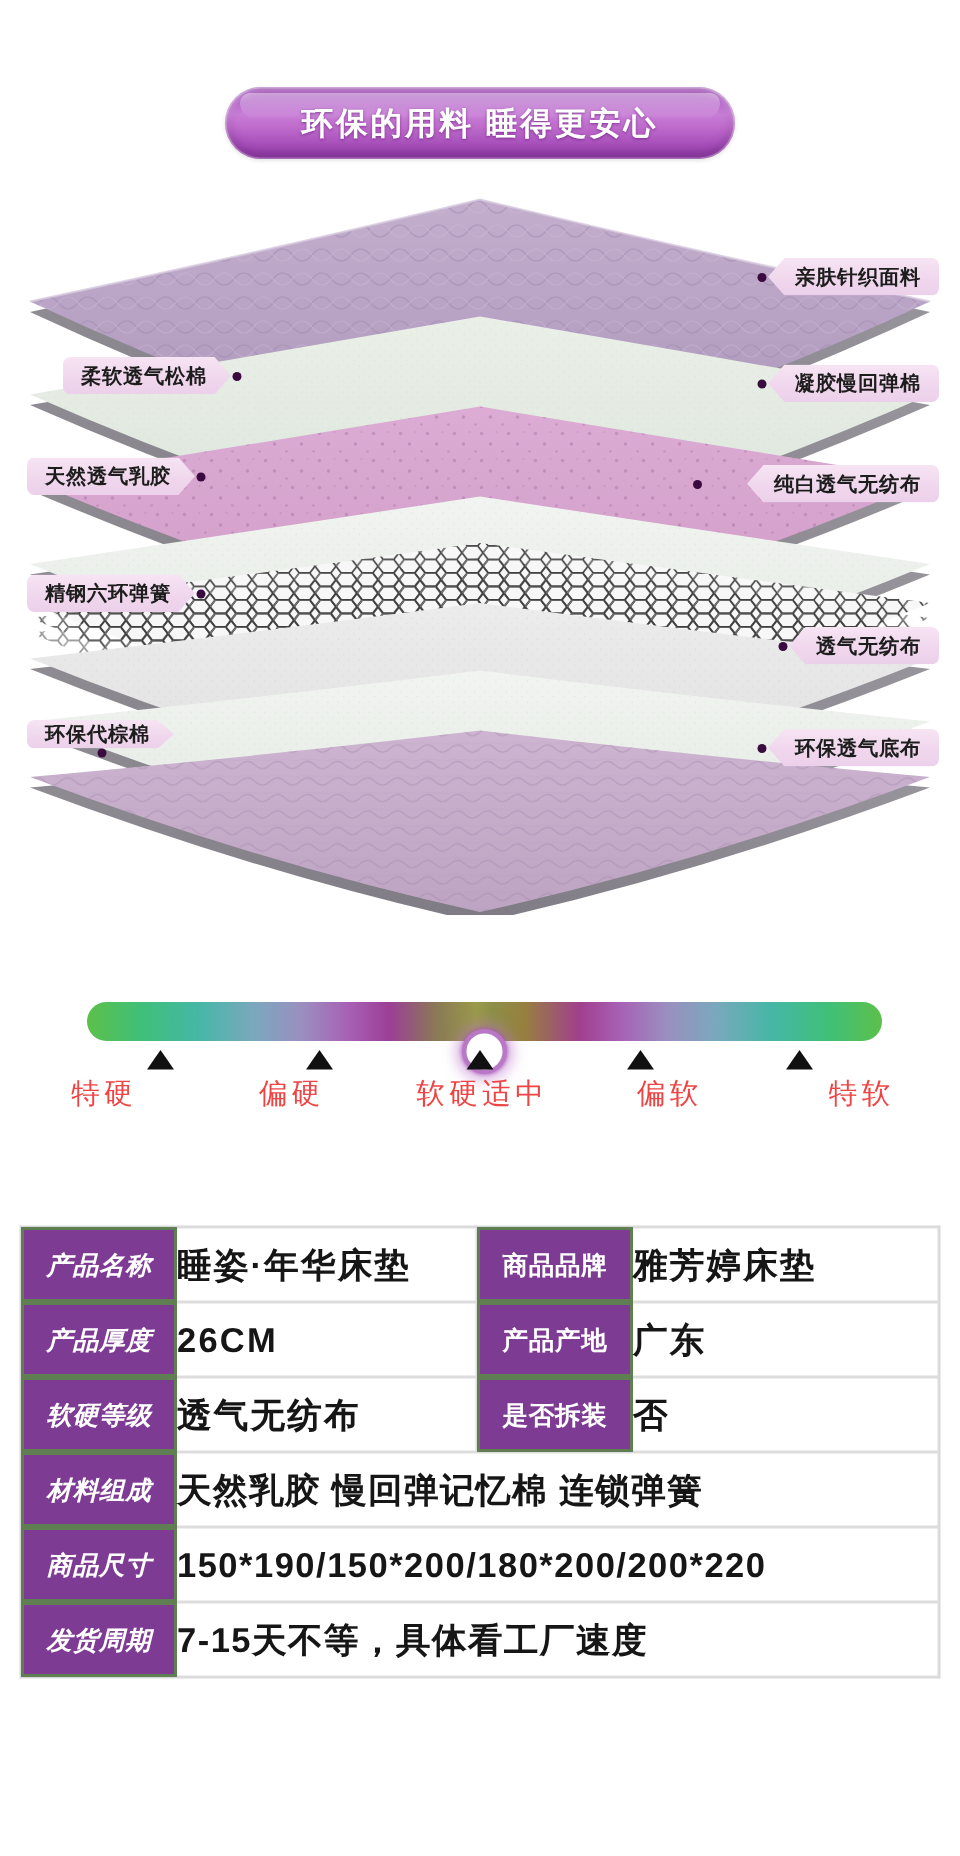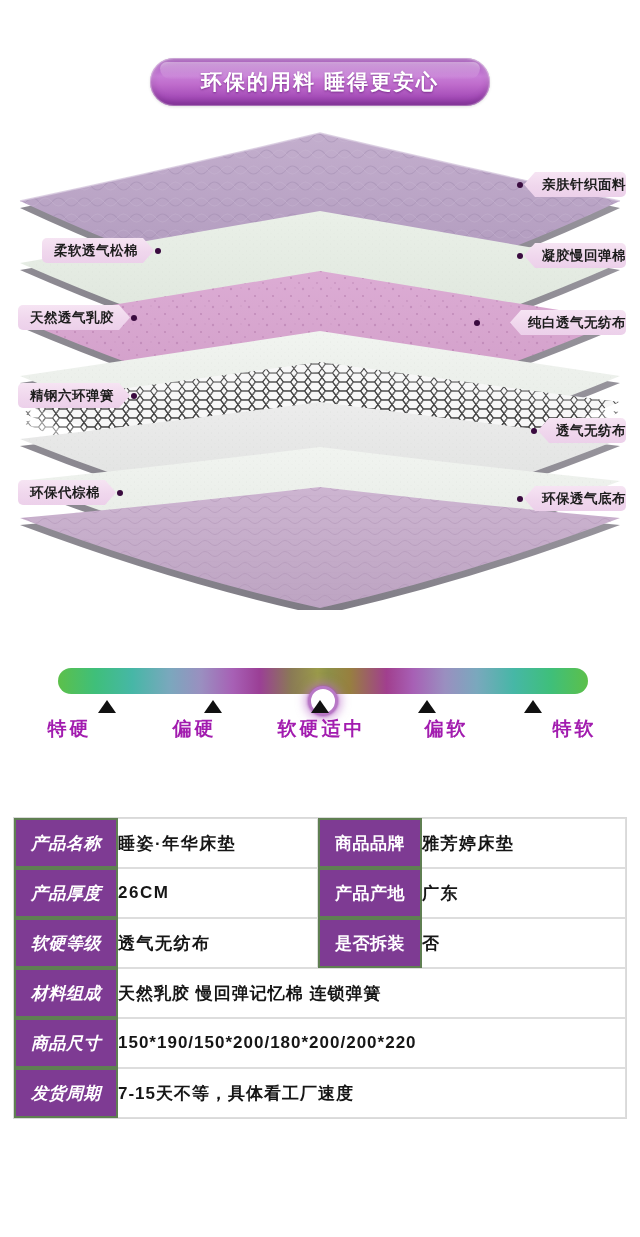--- a/index.html
+++ b/index.html
@@ -99,21 +99,21 @@
     border-radius: 5px 0 0 5px;
     clip-path: polygon(0 0, calc(100% - 11px) 0, 100% 50%, calc(100% - 11px) 100%, 0 100%);
   }
   .callout.left .dot {
     margin-left: 1px;
   }
   
   .callout.right { }
   .callout.right .pill {
     padding-left: 18px;
-    padding-right: 0;
+    padding-right: 12px;
     border-radius: 0 5px 5px 0;
     clip-path: polygon(11px 0, 100% 0, 100% 100%, 11px 100%, 0 50%);
   }
   .callout.right .dot {
     margin-right: 1px;
   }
   .dot {
     width: 6px;
     height: 6px;
     border-radius: 50%;
@@ -179,22 +179,22 @@
     border-left: 9px solid transparent;
     border-right: 9px solid transparent;
     border-bottom: 13px solid #111111;
     margin-left: -9px;
   }
   .ticklabel {
     position: absolute;
     top: 68px;
     transform: translateX(-50%);
     font-size: 19px;
-    font-weight: bold;
-    color: #a21caf;
+    font-weight: normal;
+    color: #ef4444;
     letter-spacing: 3px;
     white-space: nowrap;
     text-indent: 3px;
   }
 
   
   #spec-table {
     position: absolute;
     left: 14px;
     top: 818px;
@@ -216,21 +216,21 @@
     font-size: 17px;
     font-weight: bold;
     text-align: center;
     letter-spacing: 0.5px;
     border: 2px solid #5f7f52;
     white-space: nowrap;
   }
   td.v {
     background: #ffffff;
     color: #161616;
-    font-size: 17px;
+    font-size: 23px;
     font-weight: bold;
     padding-left: 13px;
     letter-spacing: 1.5px;
     border-top: 1px solid #dddddd;
     border-bottom: 1px solid #dddddd;
     border-right: 1px solid #dddddd;
     white-space: nowrap;
   }
   td.k-1 { width: 104px; font-style: italic; }
   td.v-1 { width: 200px; }
@@ -372,21 +372,21 @@
     <span class="ptxt">天然透气乳胶</span>
   </div>
   <span class="dot"></span>
 </div>
 <div class="callout left" style="left:18px; top:383px;">
   <div class="pill">
     <span class="ptxt">精钢六环弹簧</span>
   </div>
   <span class="dot"></span>
 </div>
-<div class="callout left" style="left:18px; top:480px;">
+<div class="callout left" style="left:18px; top:480px;flex-direction:column;">
   <div class="pill">
     <span class="ptxt">环保代棕棉</span>
   </div>
   <span class="dot"></span>
 </div>
 
 <div class="callout right" style="right:14px; top:172px;">
   <span class="dot"></span>
   <div class="pill">
     <span class="ptxt">亲肤针织面料</span>

